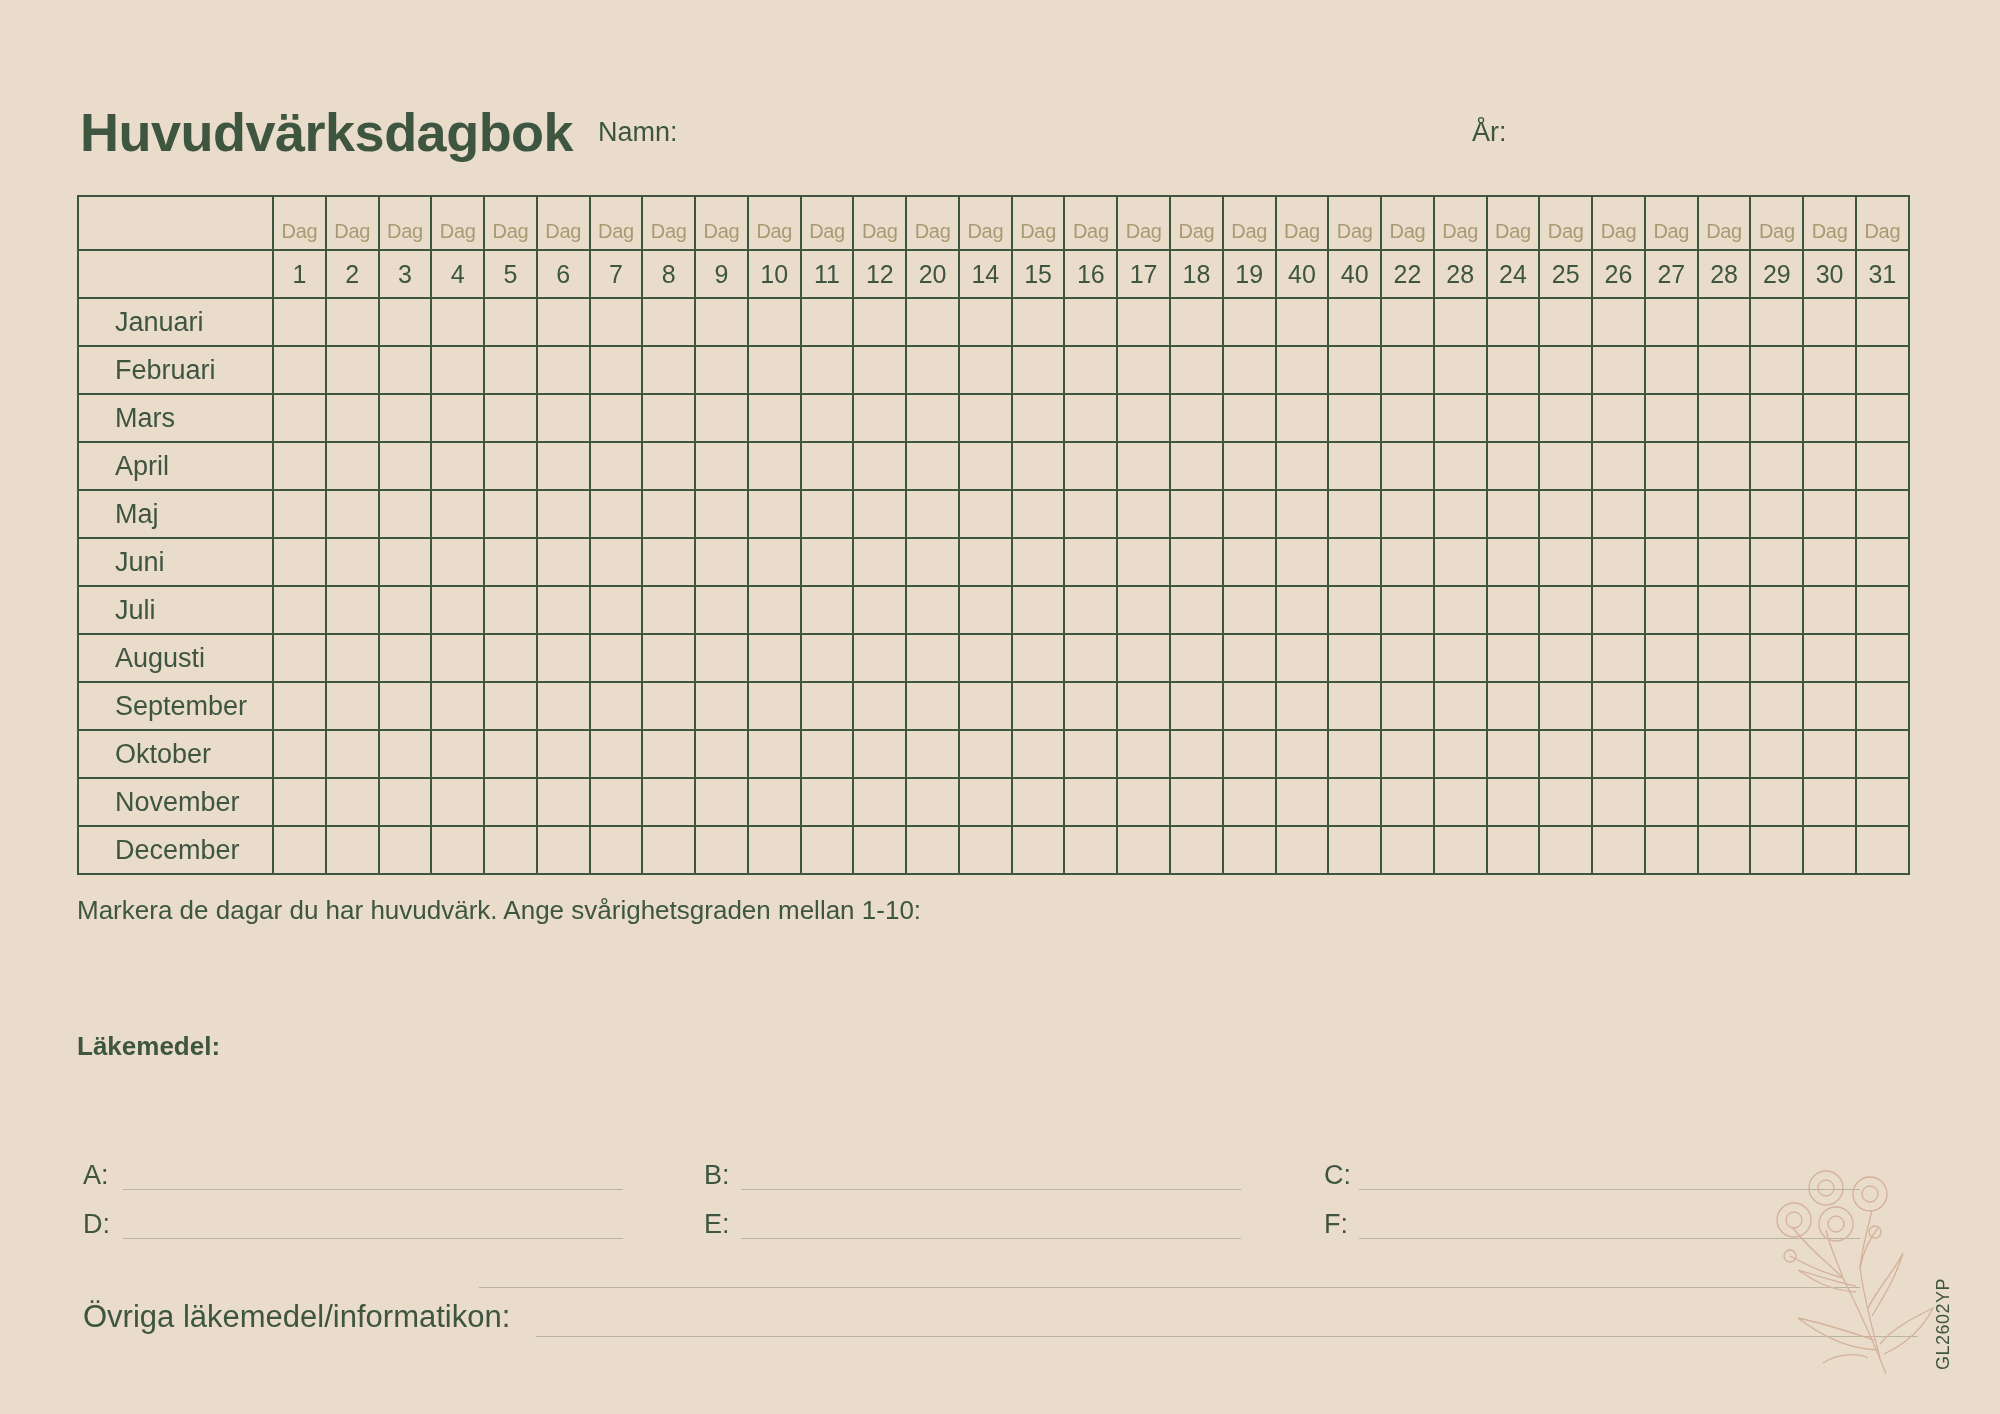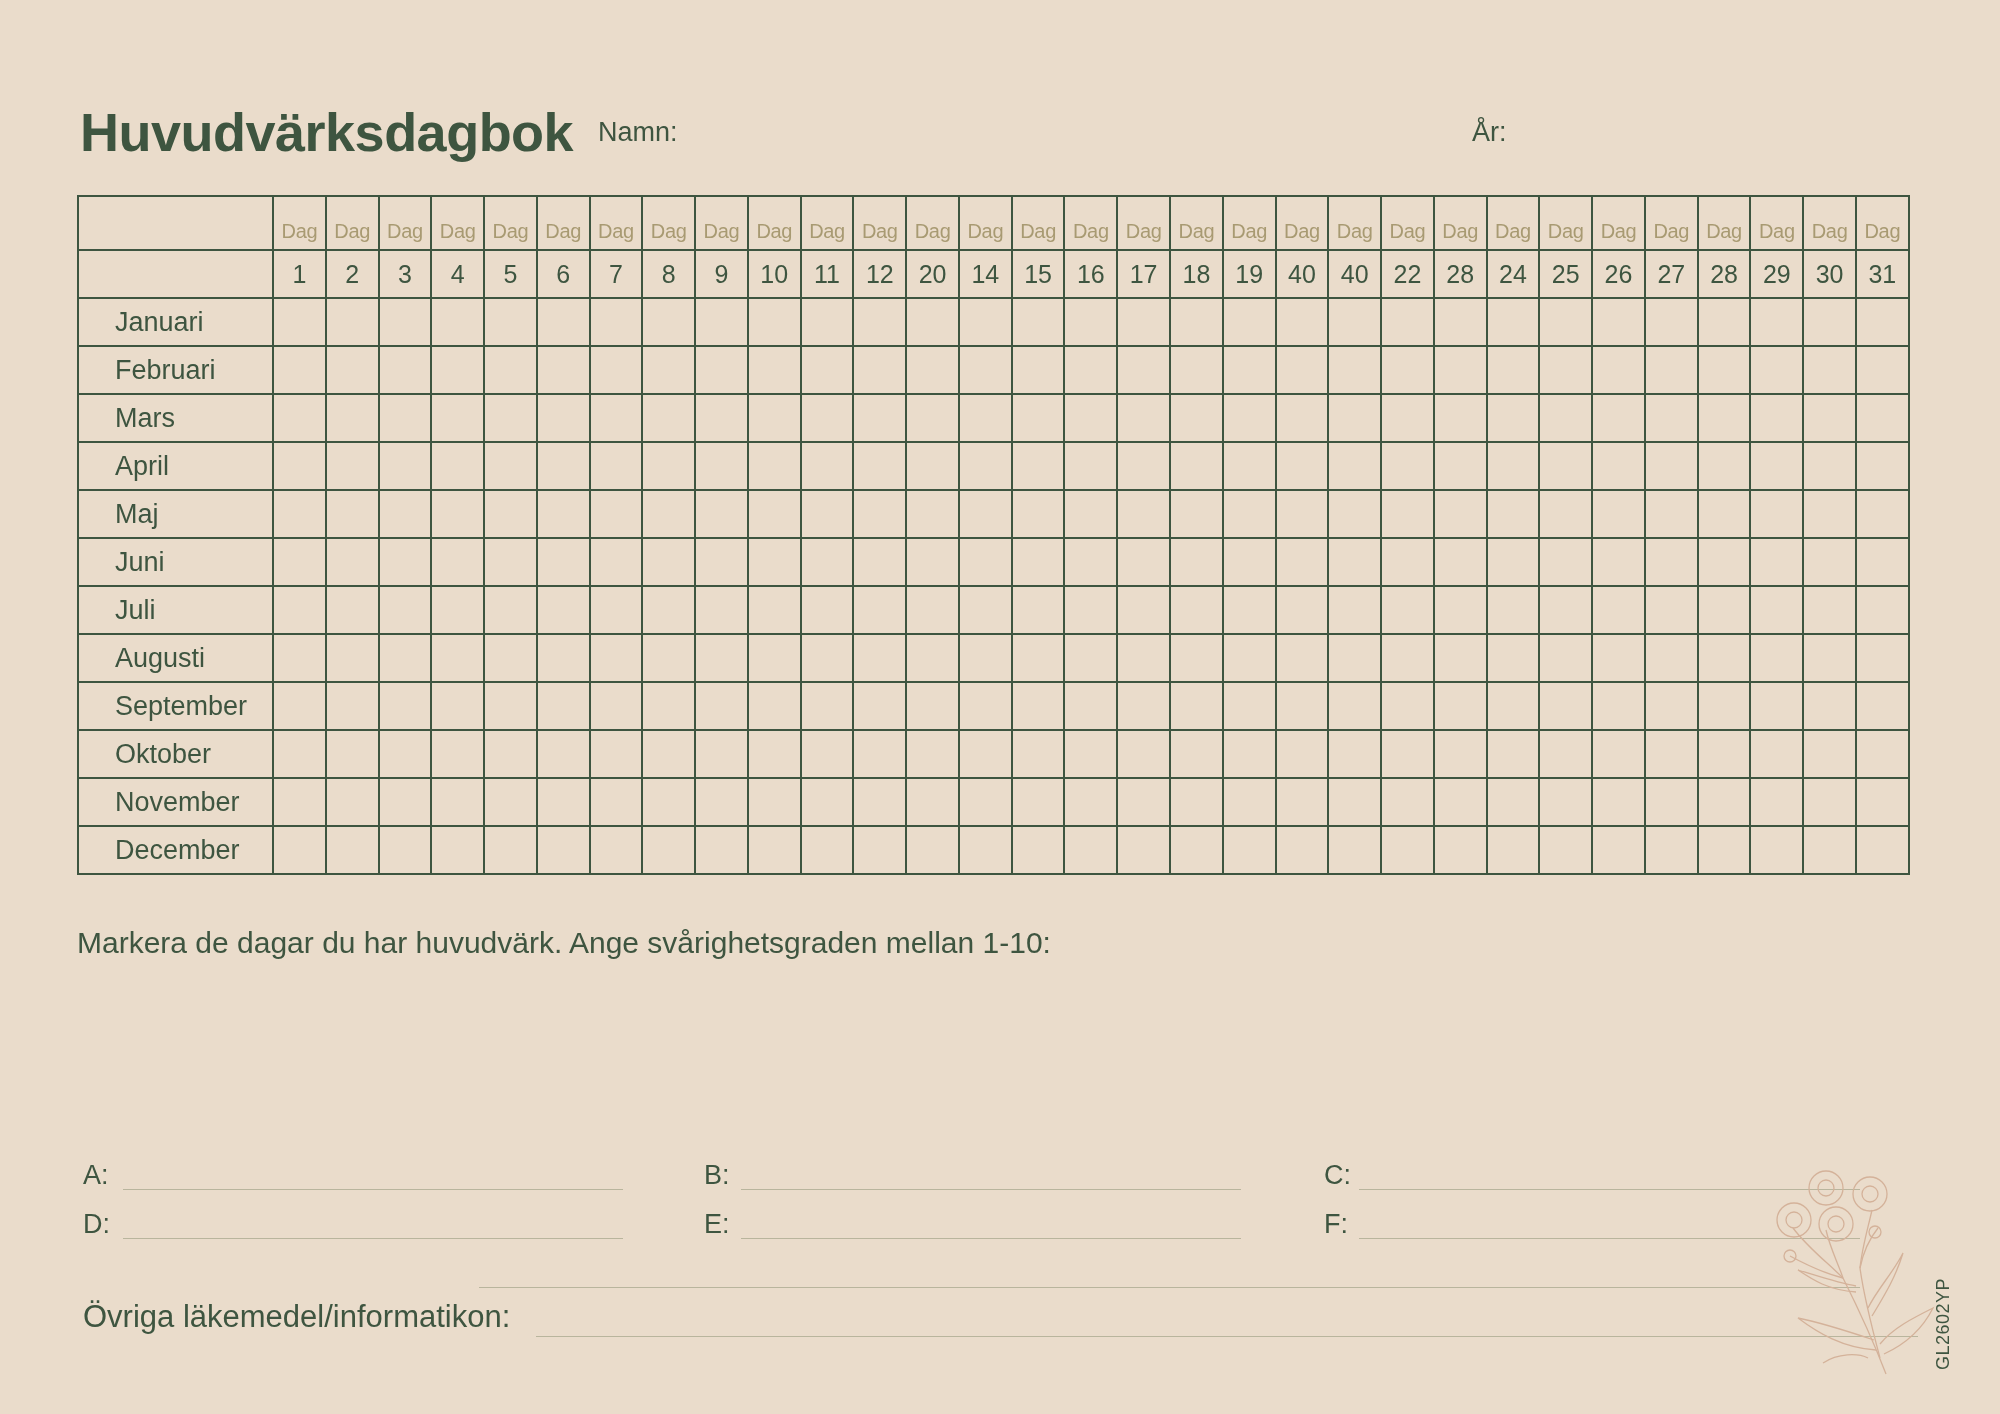--- a/index.html
+++ b/index.html
@@ -82,22 +82,22 @@
       white-space: nowrap;
       color: #3e5540;
     }
     .cell {
       cursor: pointer;
     }
 
     
     .instr {
       left: 77px;
-      top: 924px;
-      font-size: 30px;
+      top: 892px;
+      font-size: 26px;
       line-height: 37px;
       white-space: nowrap;
     }
     .instr b { font-weight: bold; }
 
     .med-block {
       left: 77px;
       top: 1032px;
       width: 1831px;
       font-size: 26px;
@@ -675,20 +675,21 @@
         <td class="cell" contenteditable="true" style=""></td>
       </tr>
     </tbody>
 </table>
 
 <div class="abs instr">
   <div>Markera de dagar du har huvudvärk. Ange svårighetsgraden mellan 1-10:</div>
 </div>
 
 <div class="abs med-block">
+  <div class="med-heading">Läkemedel:</div>
 </div>
 
 <div class="abs med-label" style="left:83px; top:1160px;">A:</div>
 <input class="abs med-line" style="left: 123px; top: 1163px; width: 500px;" type="text" value="">
 
 <div class="abs med-label" style="left:704px; top:1160px;">B:</div>
 <input class="abs med-line" style="left: 741px; top: 1163px; width: 500px;" type="text" value="">
 
 <div class="abs med-label" style="left:1324px; top:1160px;">C:</div>
 <input class="abs med-line" style="left: 1359px; top: 1163px; width: 501px;" type="text" value="">

